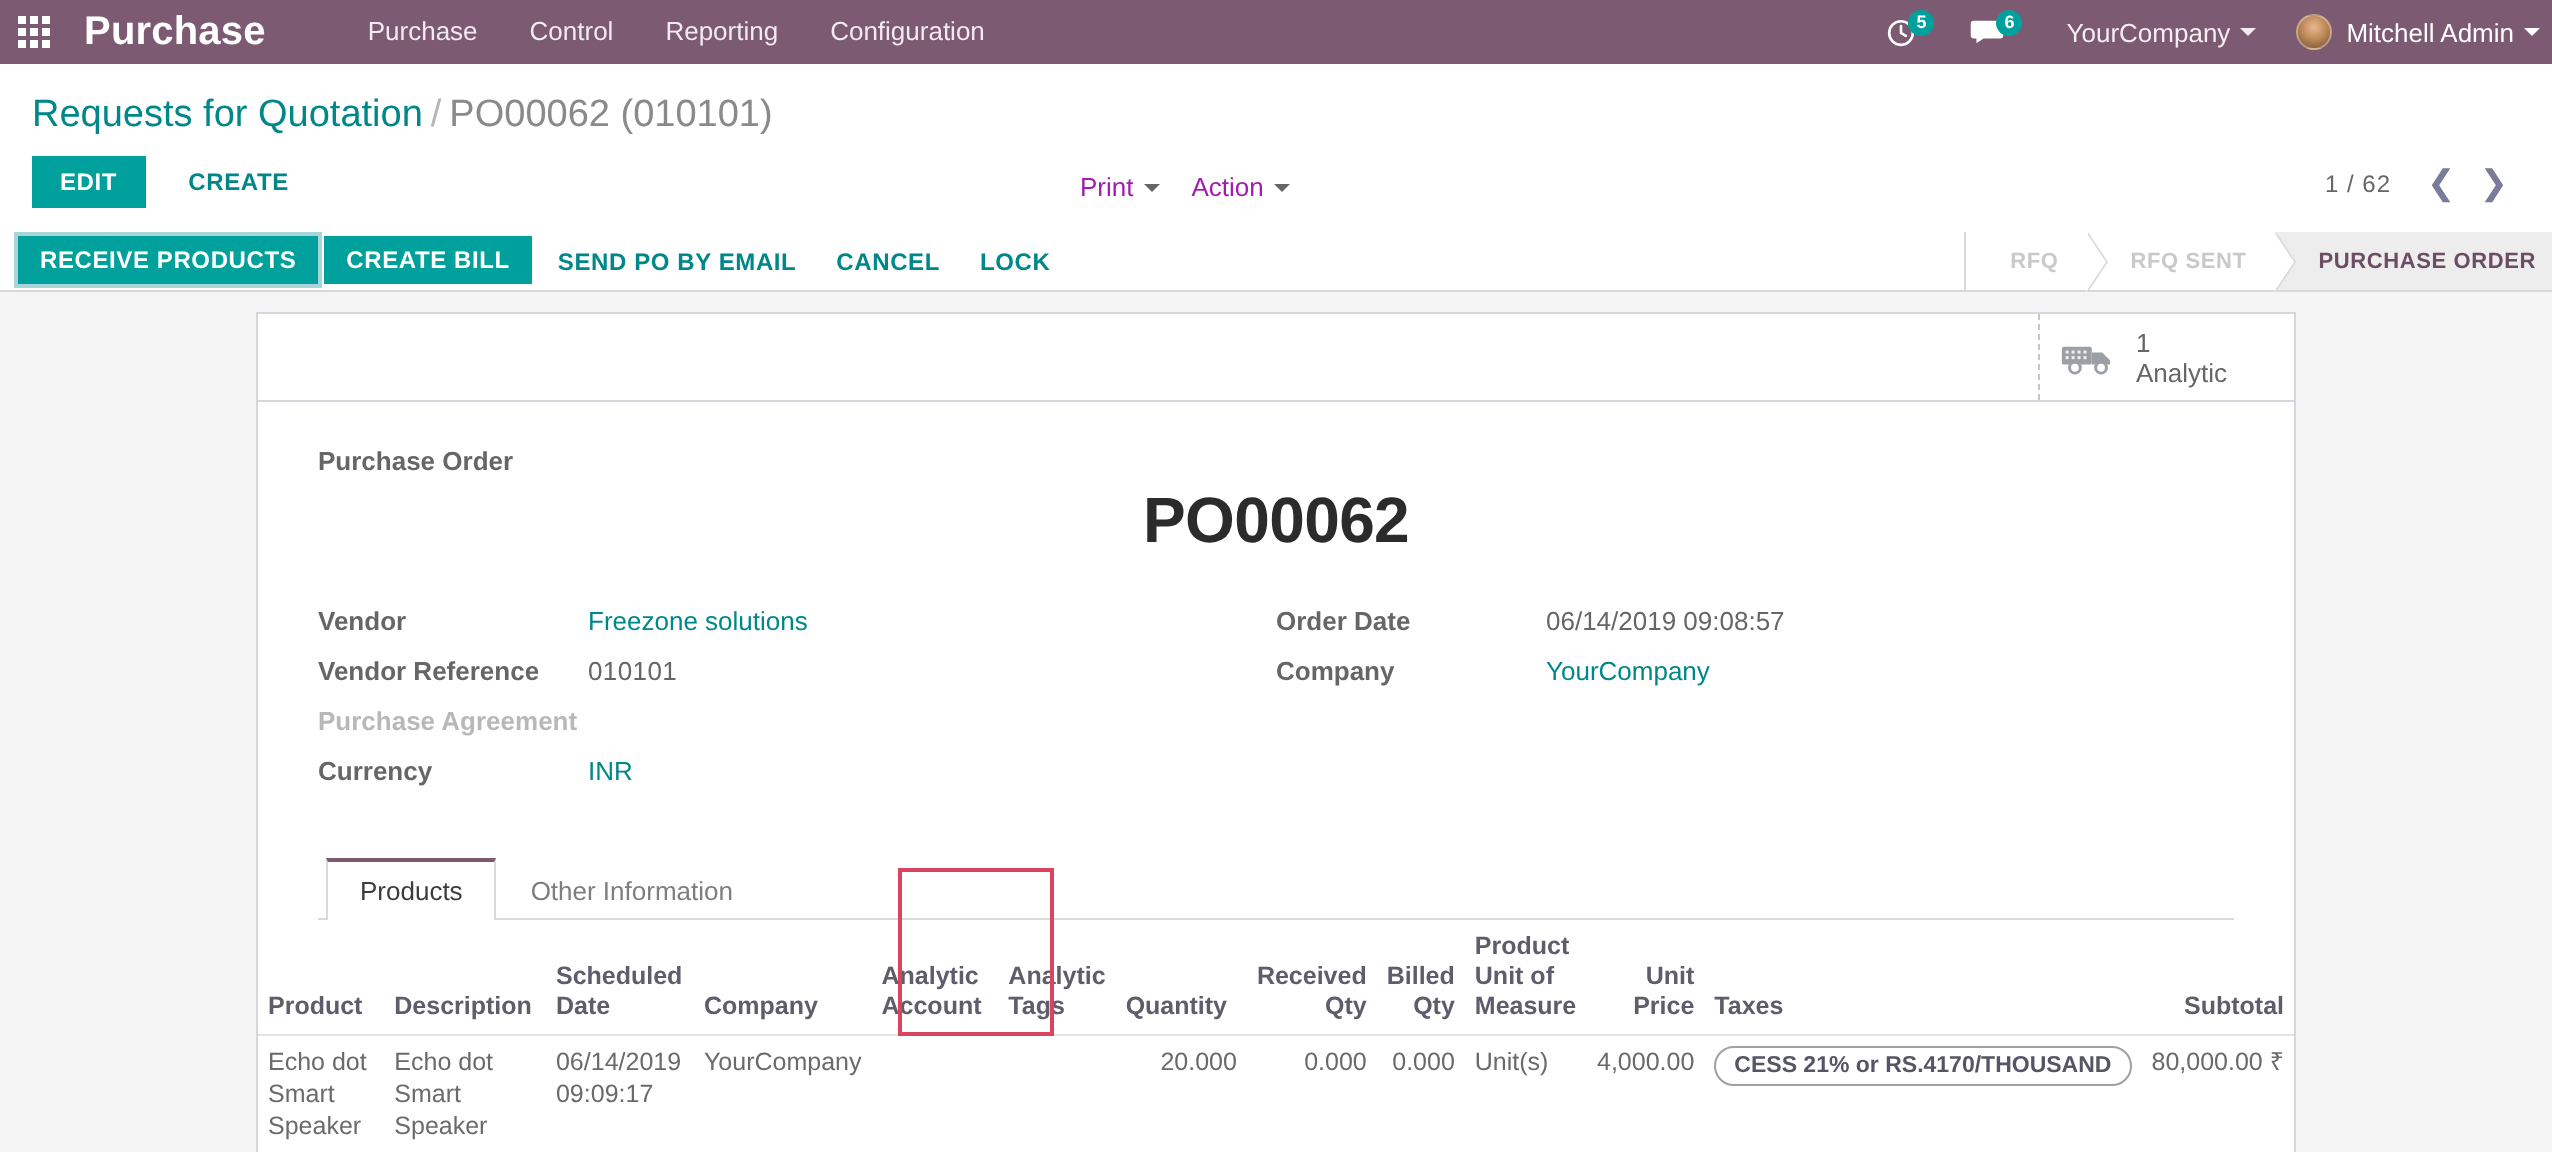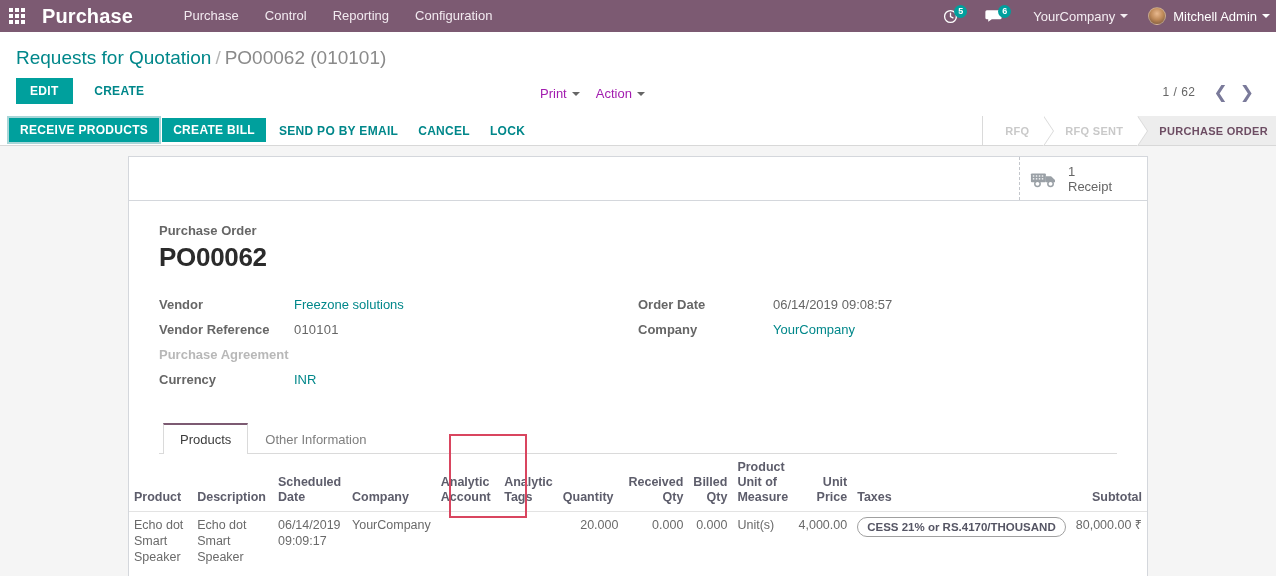--- a/index.html
+++ b/index.html
@@ -256,25 +256,26 @@
 
   .sheet-inner { padding: 18px 30px 0 30px; }
 
   .form-subtitle {
     font-size: 13px;
     font-weight: bold;
     color: #666666;
     margin: 4px 0 0 0;
   }
   .form-title {
-    font-size: 26px;
+    font-size: 32px;
     font-weight: bold;
     color: #2b2b2b;
     margin: 4px 0 24px 0;
     letter-spacing: -.3px;
+    text-align: center;
   }
 
   .form-cols { display: flex; }
   .form-col { width: 480px; }
   .form-col.right { margin-left: 0; }
   .f-row { display: flex; margin-bottom: 10px; align-items: flex-end; }
   .f-label {
     width: 135px;
     flex: none;
     font-size: 13px;
@@ -474,21 +475,21 @@
             <rect x="9.4" y="6" width="1.6" height="1.6"></rect>
               <rect x="12.6" y="6" width="1.6" height="1.6"></rect>
             <rect x="3" y="9" width="1.6" height="1.6"></rect>
               <rect x="6.2" y="9" width="1.6" height="1.6"></rect>
             <rect x="9.4" y="9" width="1.6" height="1.6"></rect>
               <rect x="12.6" y="9" width="1.6" height="1.6"></rect>
           </g>
         </svg>
         <div class="btn-box-text">
           <div class="btn-box-val">1</div>
-          <div class="btn-box-lbl">Receipt</div>
+          <div class="btn-box-lbl">Analytic</div>
         </div>
       </div>
     </div>
 
     <div class="sheet-inner">
       <div class="form-subtitle">Purchase Order</div>
       <div class="form-title">PO00062</div>
 
       <div class="form-cols">
         <div class="form-col">

